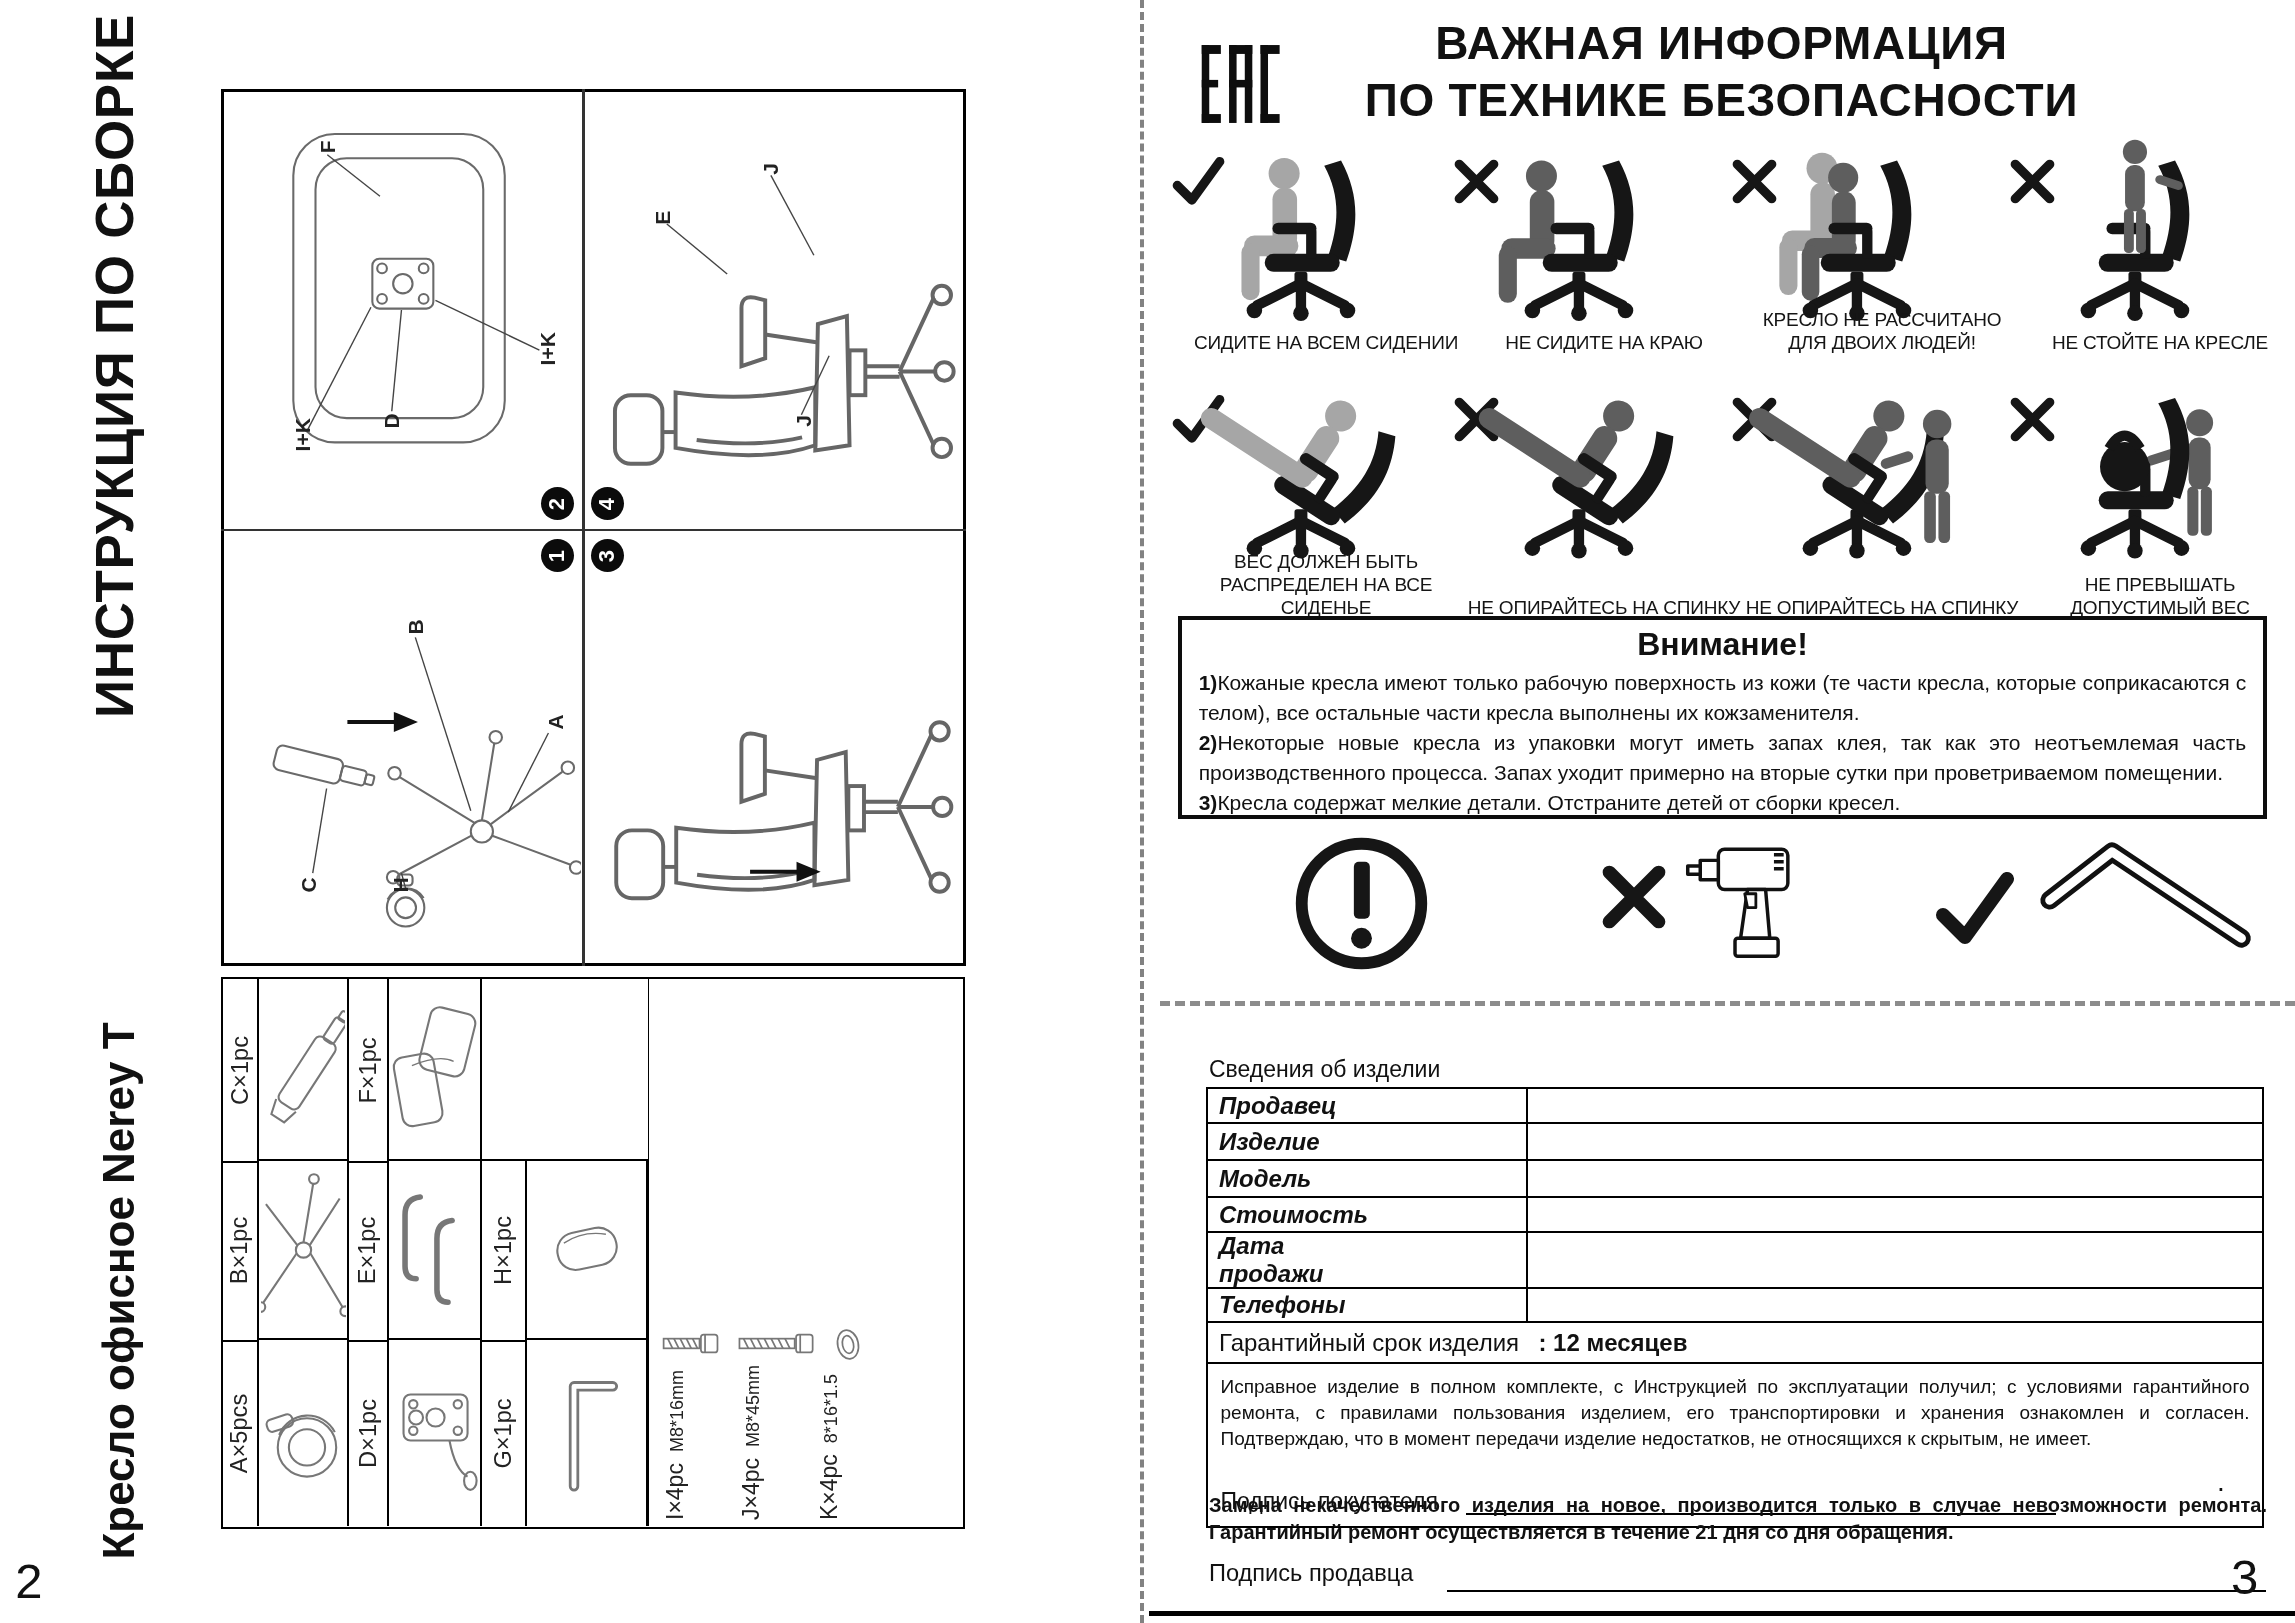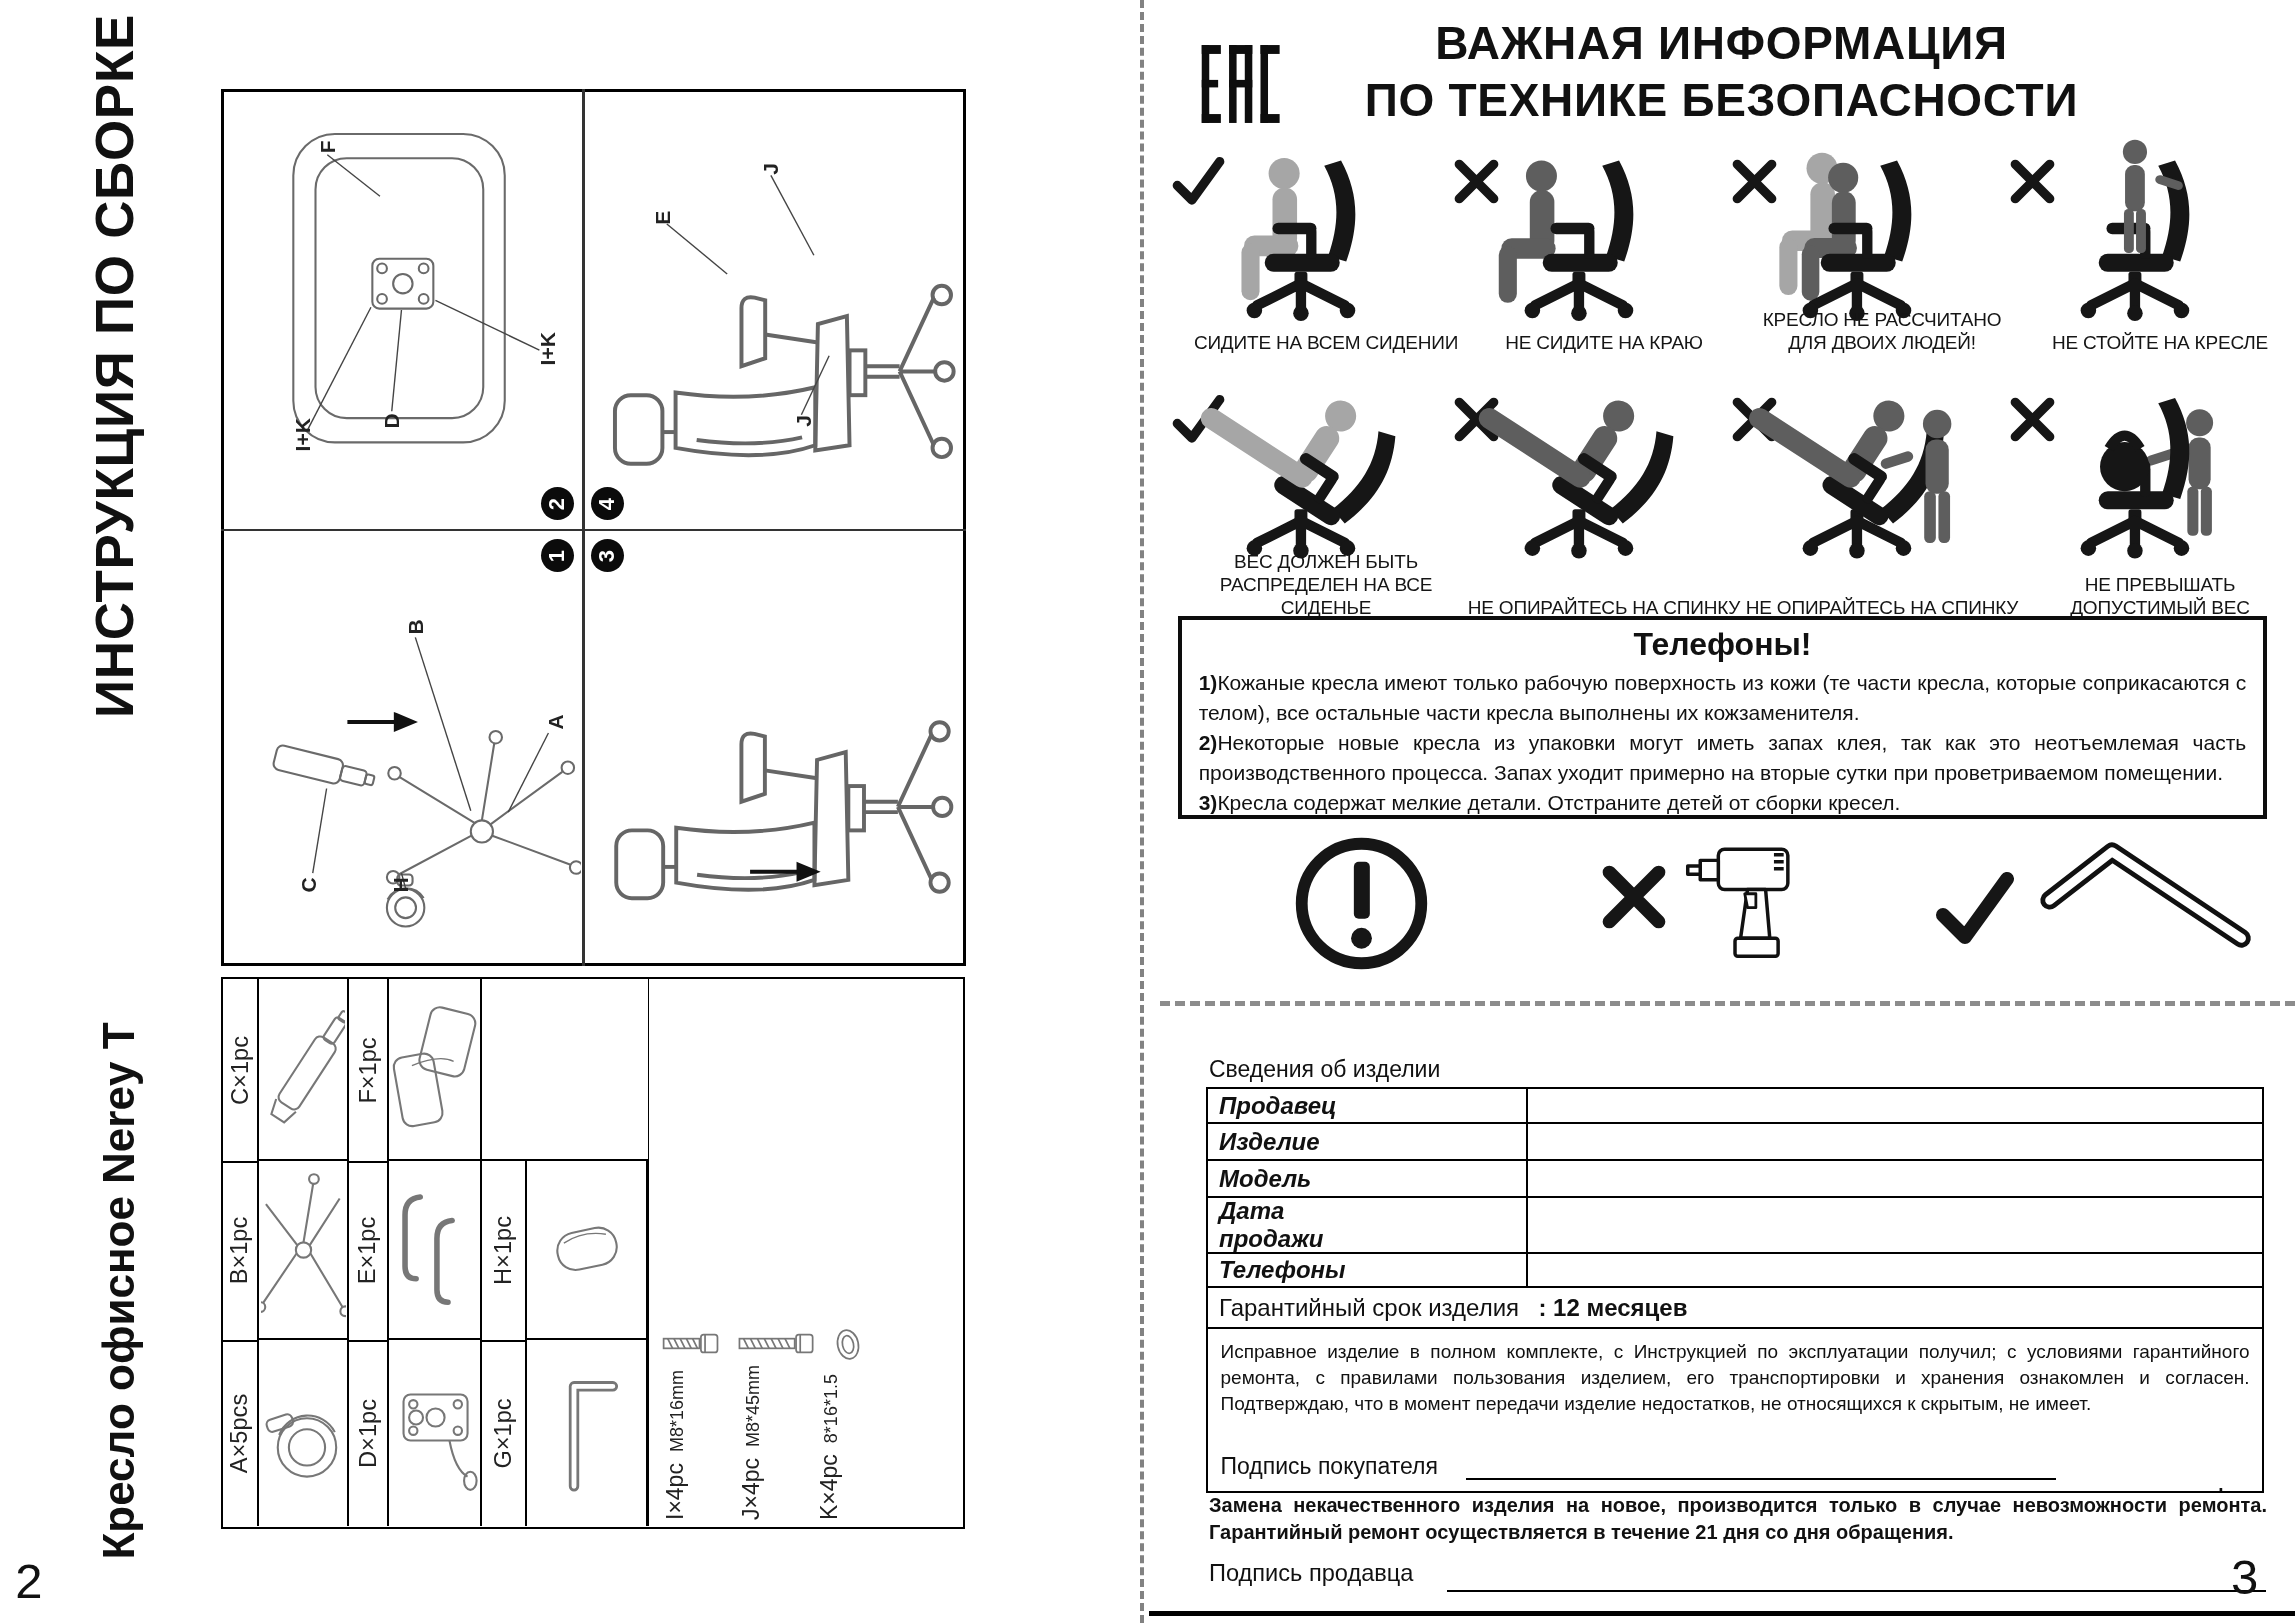--- a/index.html
+++ b/index.html
@@ -532,21 +532,21 @@
           </g>
         <use href="#chair-full"></use>
         <circle cx="60" cy="67" r="19" fill="#161616"></circle>
         <path d="M48,53 Q60,33 72,53" stroke="#161616" stroke-width="8" fill="none"></path>
       </svg>
       <div class="caption">НЕ ПРЕВЫШАТЬ ДОПУСТИМЫЙ ВЕС</div>
     </div>
   </div>
 
   <div class="abs" id="attention-box">
-    <h2>Телефоны!</h2>
+    <h2>Внимание!</h2>
     <p><b>1)</b><span>Кожаные кресла имеют только рабочую поверхность из кожи (те части кресла, которые соприкасаются с телом), все остальные части кресла выполнены их кожзаменителя.</span></p>
     <p><b>2)</b><span>Некоторые новые кресла из упаковки могут иметь запах клея, так как это неотъемлемая часть производственного процесса. Запах уходит примерно на вторые сутки при проветриваемом помещении.</span></p>
     <p><b>3)</b><span>Кресла содержат мелкие детали. Отстраните детей от сборки кресел.</span></p>
   </div>
 
   <svg class="abs" style="left:1292px;top:834px;" width="139" height="139" viewBox="0 0 200 200">
     <circle cx="100" cy="100" r="86" fill="none" stroke="#161616" stroke-width="17"></circle>
     <rect x="89" y="40" width="23" height="82" rx="7" fill="#161616"></rect>
     <circle cx="100" cy="150" r="15" fill="#161616"></circle>
   </svg>
@@ -583,20 +583,24 @@
         <div class="wt-value"></div>
     </div>
     <div class="wt-row" style="height:35px;">
       <div class="wt-label">Изделие</div>
         <div class="wt-value"></div>
     </div>
     <div class="wt-row" style="height:35px;">
       <div class="wt-label">Модель</div>
         <div class="wt-value"></div>
     </div>
+    <div class="wt-row" style="height:33px;">
+      <div class="wt-label">Стоимость</div>
+        <div class="wt-value"></div>
+    </div>
     <div class="wt-row" style="height:54px;">
       <div class="wt-label">Дата
 продажи</div>
         <div class="wt-value"></div>
     </div>
     <div class="wt-row" style="height:32px;">
       <div class="wt-label">Телефоны</div>
         <div class="wt-value"></div>
     </div>
     <div class="wt-row wt-term">

